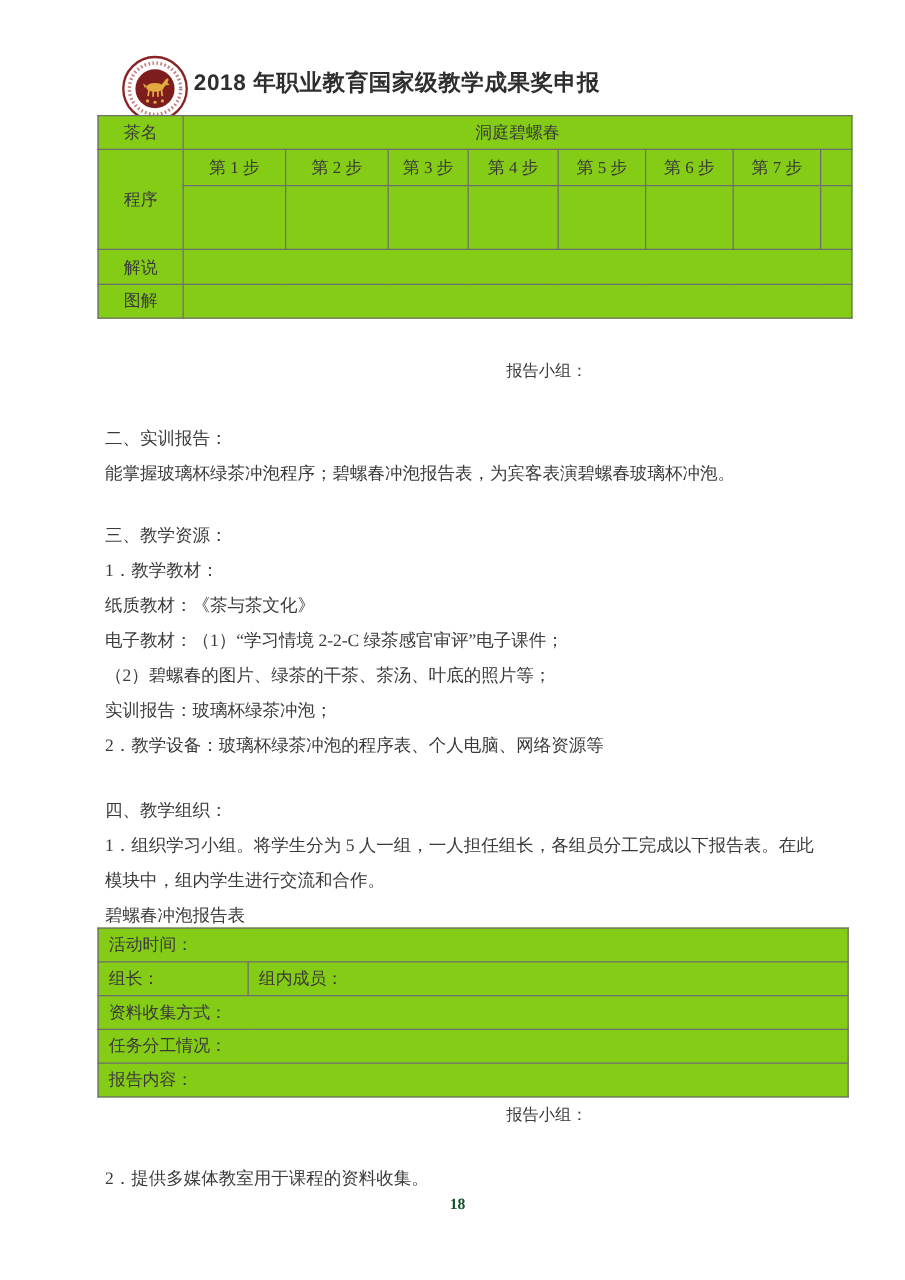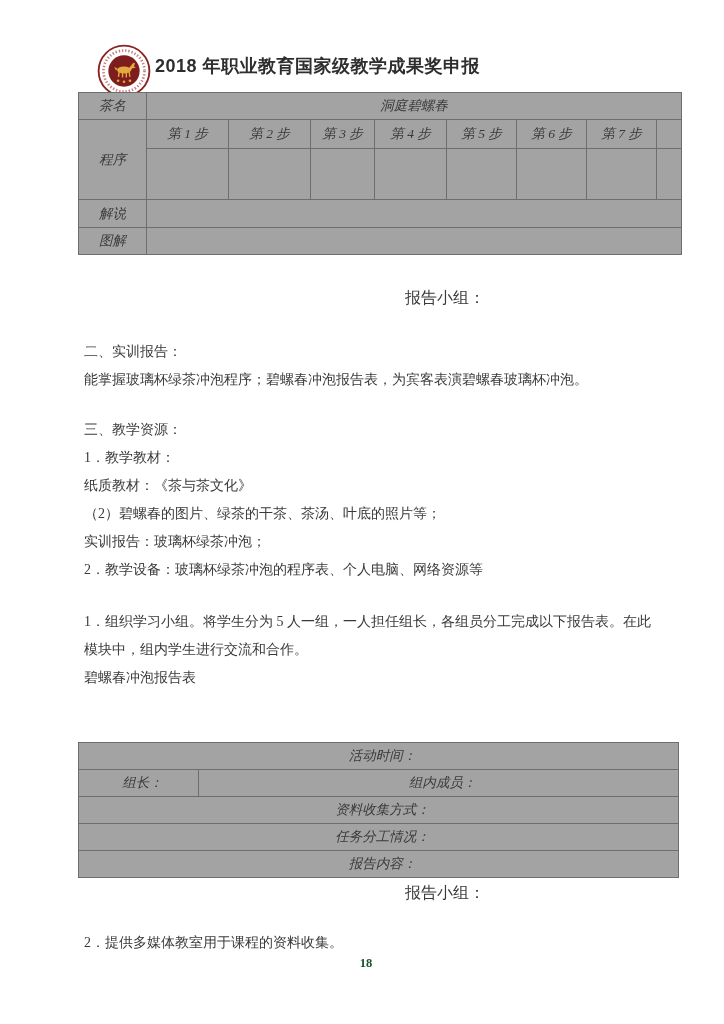--- a/index.html
+++ b/index.html
@@ -15,37 +15,37 @@
   }
   
   .logo{position:absolute;left:97px;top:44px;width:54px;height:54px;}
   .doc-title{
     position:absolute;left:155px;top:54px;
     font-family:"Liberation Sans","DejaVu Sans",sans-serif;
     font-size:18px;font-weight:bold;color:#2e2e2e;letter-spacing:0.5px;
     white-space:nowrap;
   }
   
-  table{border-collapse:collapse;table-layout:fixed;position:absolute;background:#a3a3a3;font-style:italic;}
+  table{border-collapse:collapse;table-layout:fixed;position:absolute;background:#84cc16;}
   td{border:1px solid #6e6e6e;font-size:13.5px;color:#3a3a3a;padding:0;overflow:hidden;}
   .t1{left:78px;top:92px;width:603px;}
   .t1 td{text-align:center;}
   .t1 .r1 td{height:26px;}
   .t1 .r2 td{height:28px;}
   .t1 .r3 td{height:50px;}
   .t1 .r4 td{height:27px;}
   .t1 .r5 td{height:26px;}
   .t2{left:78px;top:742px;width:600px;}
-  .t2 td{text-align:center;padding-left:8px;height:26px;vertical-align:middle;}
+  .t2 td{text-align:left;padding-left:8px;height:26px;vertical-align:middle;}
   
   .body-lines{position:absolute;left:84px;top:338px;width:566px;}
   .line{height:28px;line-height:28px;font-size:14px;white-space:nowrap;}
   .spacer-a{height:22px;}
   .spacer-b{height:24px;}
-  .report-group{position:absolute;font-size:16px;white-space:nowrap;}
+  .report-group{position:absolute;font-size:13px;white-space:nowrap;}
   .rg-top{left:405px;top:288px;}
   .rg-bottom{left:405px;top:883px;}
   .closing{position:absolute;left:84px;top:934px;font-size:14px;white-space:nowrap;}
   .page-number{
     position:absolute;left:4px;top:956px;width:100%;
     text-align:center;font-size:12.5px;font-weight:bold;color:#14532d;
   }
 </style>
 </head>
 <body>
@@ -124,24 +124,26 @@
 
   <div class="report-group rg-top">报告小组：</div>
 
   <div class="body-lines">
     <div class="line">二、实训报告：</div>
     <div class="line">能掌握玻璃杯绿茶冲泡程序；碧螺春冲泡报告表，为宾客表演碧螺春玻璃杯冲泡。</div>
     <div class="spacer-a"></div>
     <div class="line">三、教学资源：</div>
     <div class="line">1．教学教材：</div>
     <div class="line">纸质教材：《茶与茶文化》</div>
+    <div class="line">电子教材：（1）“学习情境 2-2-C 绿茶感官审评”电子课件；</div>
     <div class="line">（2）碧螺春的图片、绿茶的干茶、茶汤、叶底的照片等；</div>
     <div class="line">实训报告：玻璃杯绿茶冲泡；</div>
     <div class="line">2．教学设备：玻璃杯绿茶冲泡的程序表、个人电脑、网络资源等</div>
     <div class="spacer-b"></div>
+    <div class="line">四、教学组织：</div>
     <div class="line">1．组织学习小组。将学生分为 5 人一组，一人担任组长，各组员分工完成以下报告表。在此</div>
     <div class="line">模块中，组内学生进行交流和合作。</div>
     <div class="line">碧螺春冲泡报告表</div>
   </div>
 
   <table class="t2">
     <colgroup>
         <col style="width:120px">
         <col style="width:480px">
       </colgroup>

